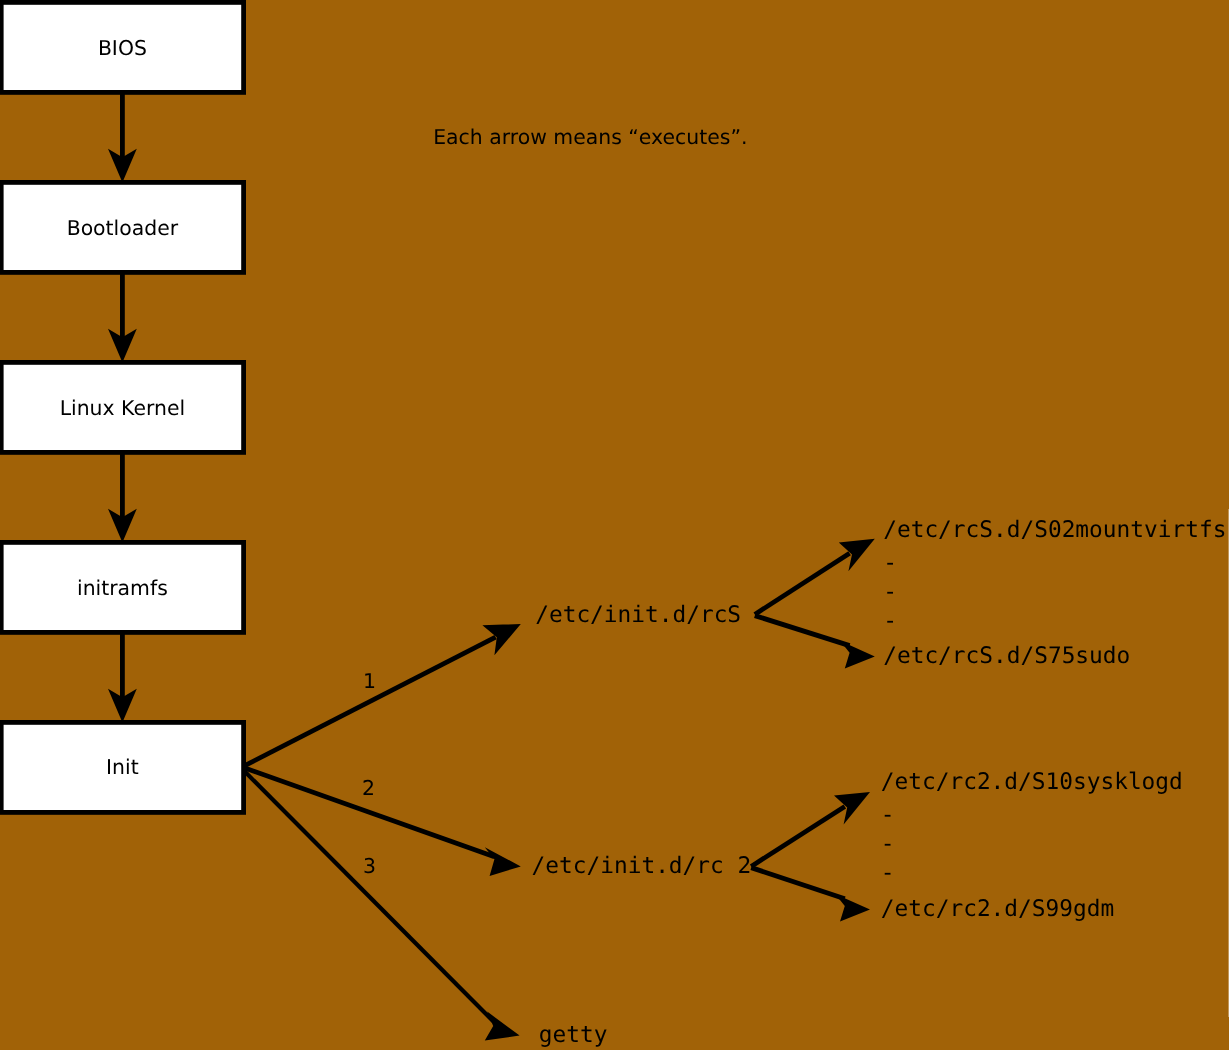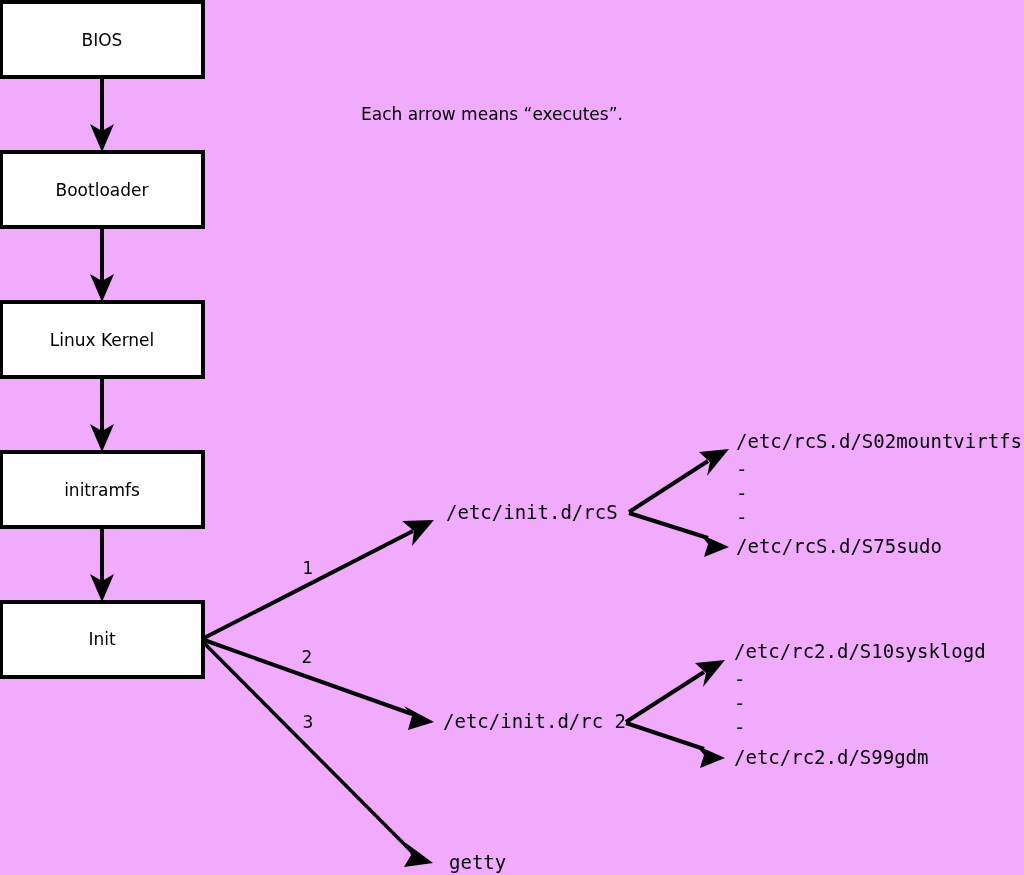--- a/index.html
+++ b/index.html
@@ -7,21 +7,21 @@
     padding: 0;
     background: #ffffff;
   }
   body {
     font-family: "DejaVu Sans", sans-serif;
   }
   #diagram-root {
     position: relative;
     width: 1024px;
     height: 875px;
-    background: #f0abfc;
+    background: #a16207;
     overflow: hidden;
   }
   svg#boot-diagram {
     display: block;
     width: 1024px;
     height: 875px;
   }
   .box-rect {
     fill: #ffffff;
     stroke: #000000;

